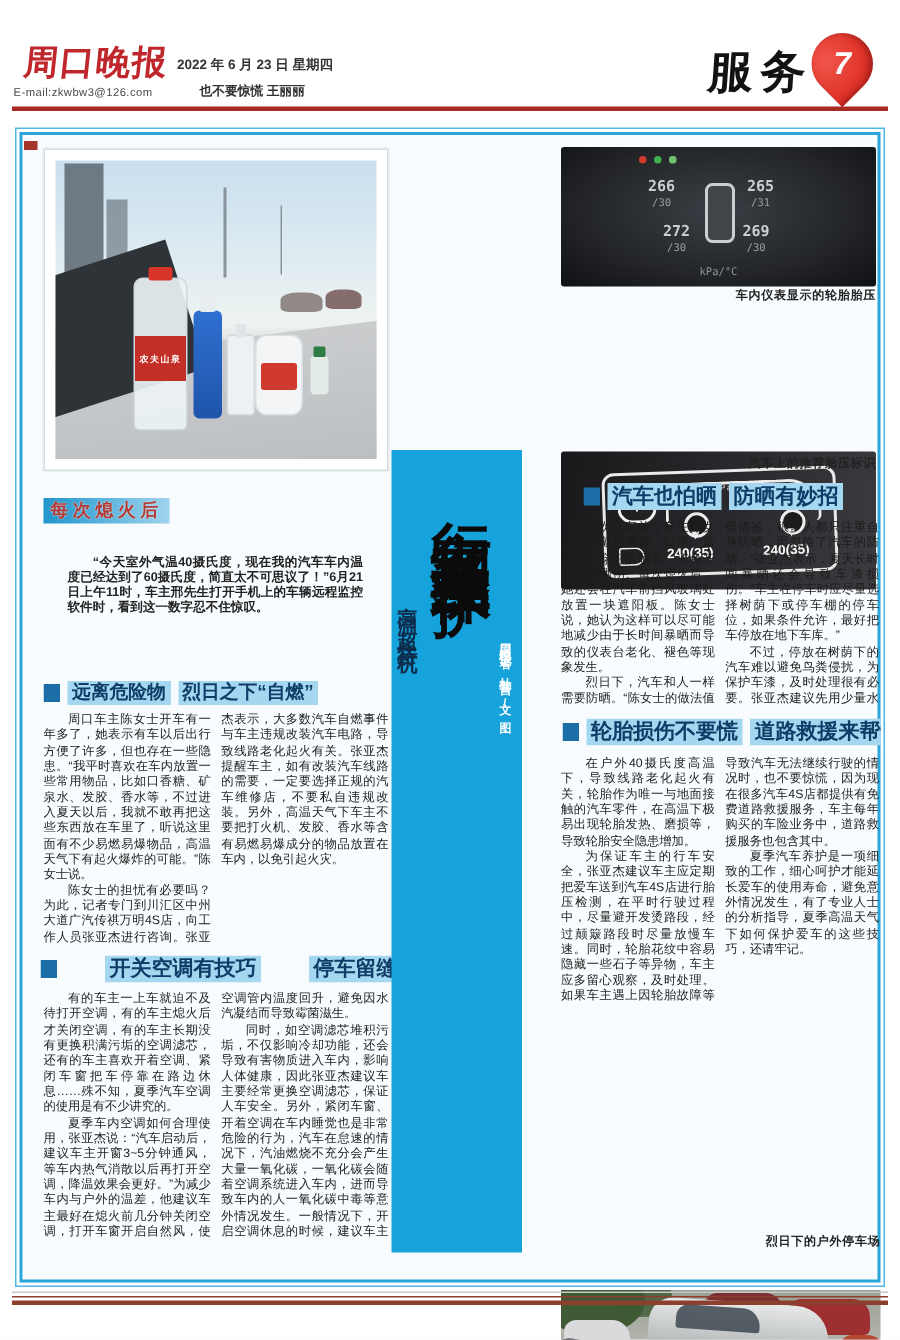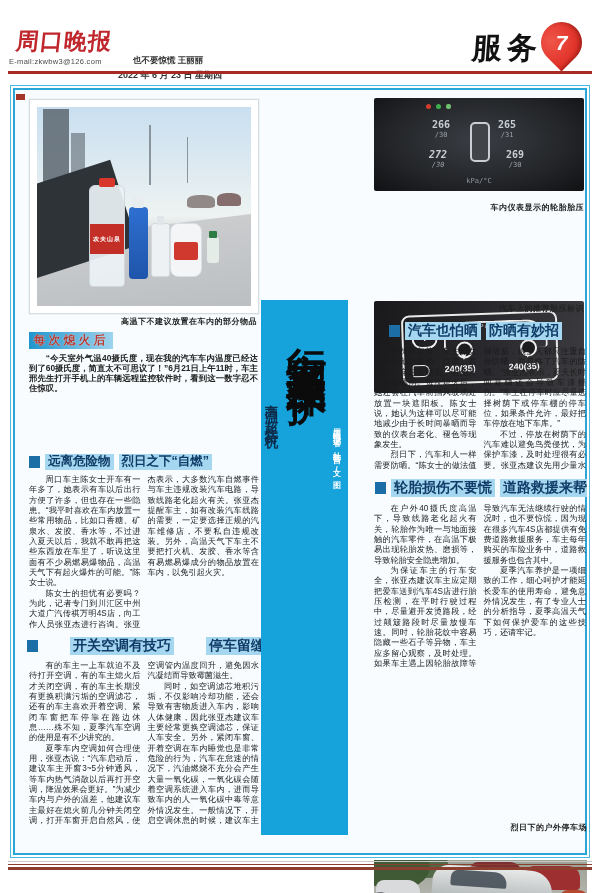--- a/index.html
+++ b/index.html
@@ -7,42 +7,42 @@
     width:600px;height:893px;position:relative;background:#ffffff;
     font-family:"Liberation Sans","DejaVu Sans",sans-serif;
     -webkit-font-smoothing:antialiased;overflow:hidden;color:#1c1c1c;
   }
   .abs{position:absolute;}
 
   
   .logo{left:16px;top:26px;font-family:"DejaVu Serif","Liberation Serif",serif;
     font-weight:900;font-size:23px;color:#c0272d;transform:skewX(-6deg);letter-spacing:1px;}
   .email{left:9px;top:57px;font-size:7.5px;color:#4a4a4a;letter-spacing:.3px;}
-  .pubdate{left:118px;top:37px;font-size:9px;color:#333;font-weight:700;margin-top:32px;}
+  .pubdate{left:118px;top:37px;font-size:9px;color:#333;font-weight:700;}
   .editor{left:133px;top:55px;font-size:8.5px;color:#333;font-weight:700;}
   .section-name{left:472px;top:28px;font-family:"DejaVu Serif","Liberation Serif",serif;
     font-weight:900;font-size:30px;color:#121212;letter-spacing:5px;transform:skewX(-4deg);}
   .pin{left:541px;top:22px;width:41px;height:41px;background:radial-gradient(circle at 35% 30%,#f0564a,#d81f17);
     border-radius:50% 50% 50% 0;transform:rotate(-45deg);box-shadow:inset -2px -2px 4px rgba(0,0,0,.25);}
   .pin span{position:absolute;left:0;top:0;width:41px;height:41px;display:flex;align-items:center;justify-content:center;
     transform:rotate(45deg);color:#fff;font-size:21px;font-weight:900;font-style:italic;}
   .head-rule{left:8px;top:71px;width:584px;height:3px;background:#a72a24;}
 
   
   .main-box{left:10px;top:85px;width:578px;height:771px;border:1px solid #4cb9e4;background:#fff;}
   .main-box-inner{position:absolute;left:2px;top:2px;right:2px;bottom:2px;border:2px solid #2aa6d8;background:#f8fcfe;}
   .corner-mark{left:5px;top:8px;width:9px;height:6px;background:#a5342b;}
 
   
   .cap{font-size:8px;font-weight:700;color:#222;text-align:right;letter-spacing:.5px;}
   .coltext{column-count:2;column-gap:7px;column-fill:auto;overflow:hidden;
     font-size:8.2px;line-height:1.26;text-align:justify;color:#1c1c1c;}
   .coltext p{margin:0;text-indent:2em;}
   .core-text{overflow:hidden;font-size:8.4px;line-height:1.2;text-align:justify;font-weight:600;color:#222;}
-  .core-text p{margin:0;text-indent:2em;}
+  .core-text p{margin:16px;text-indent:2em;}
 
   
   .sec-h{display:flex;align-items:center;gap:5px;white-space:nowrap;overflow:hidden;}
   .sec-h .bullet{width:11px;height:12px;background:#1c6ea6;flex:0 0 auto;}
   .sec-h .ph{background:#a6d7f0;color:#0f3d68;font-weight:800;padding:0 3px;line-height:1.25;}
   .h-lg{font-size:14px;}
   .h-md{font-size:12.5px;}
 
   .badge{background:linear-gradient(90deg,#1f95cd,#9fd4ee);display:flex;align-items:center;justify-content:center;
     font-size:12px;font-weight:800;color:#b03a35;letter-spacing:3px;text-shadow:0 0 1px #fff;}
@@ -152,21 +152,20 @@
       <div class="bottle" style="left:133px;top:116px;">
           <div class="roundb">
             <div class="rlab"></div>
           </div>
         </div>
       <div class="bottle" style="left:170px;top:130px;">
           <div class="smallb"></div>
         </div>
     </div>
   </div>
-  <div class="abs cap" style="left:18px;top:230px;width:228px;">高温下不建议放置在车内的部分物品</div>
 
   <div class="abs badge" style="left:18px;top:246px;width:84px;height:17px;">每次熄火后</div>
   <div class="abs core-text" style="left:18px;top:267px;width:229px;height:98px;">
     <p>“今天室外气温40摄氏度，现在我的汽车车内温度已经达到了60摄氏度，简直太不可思议了！”6月21日上午11时，车主邢先生打开手机上的车辆远程监控软件时，看到这一数字忍不住惊叹。</p>
   </div>
 
   <div class="abs sec-h h-md" style="left:18px;top:368px;width:232px;">
     <span class="bullet"></span>
     <span class="ph">远离危险物</span>
     <span class="ph">烈日之下“自燃”</span>
@@ -199,31 +198,31 @@
     <div class="lamp" style="left:72px;top:6px;background:#6fc06f;border-radius:2px;"></div>
     <div class="tpms-car"></div>
     <div class="tpms-val" style="left:58px;top:22px;">
       <span>266</span>
       <small>/30</small>
     </div>
     <div class="tpms-val" style="left:124px;top:22px;">
       <span>265</span>
       <small>/31</small>
     </div>
-    <div class="tpms-val" style="left:55px;top:52px;font-style:italic;">
+    <div class="tpms-val" style="left:68px;top:52px;">
       <span>272</span>
       <small>/30</small>
     </div>
-    <div class="tpms-val" style="left:132px;top:52px;">
+    <div class="tpms-val" style="left:121px;top:52px;">
       <span>269</span>
       <small>/30</small>
     </div>
     <div class="tpms-unit">kPa/°C</div>
   </div>
-  <div class="abs cap" style="left:363px;top:116px;width:210px;text-align:right;">车内仪表显示的轮胎胎压</div>
+  <div class="abs cap" style="left:363px;top:105px;width:210px;text-align:right;">车内仪表显示的轮胎胎压</div>
 
   <div class="abs placard-photo" style="left:363px;top:122px;width:210px;height:92px;">
     <div class="placard">
       <div class="tpms-icon">
           <span>!</span>
         </div>
       <div class="placard-kpa">kPa kPa (psi)</div>
       <div class="car-sil"></div>
       <div class="wheel" style="left:52px;top:26px;"></div>
       <div class="wheel" style="left:116px;top:26px;"></div>

